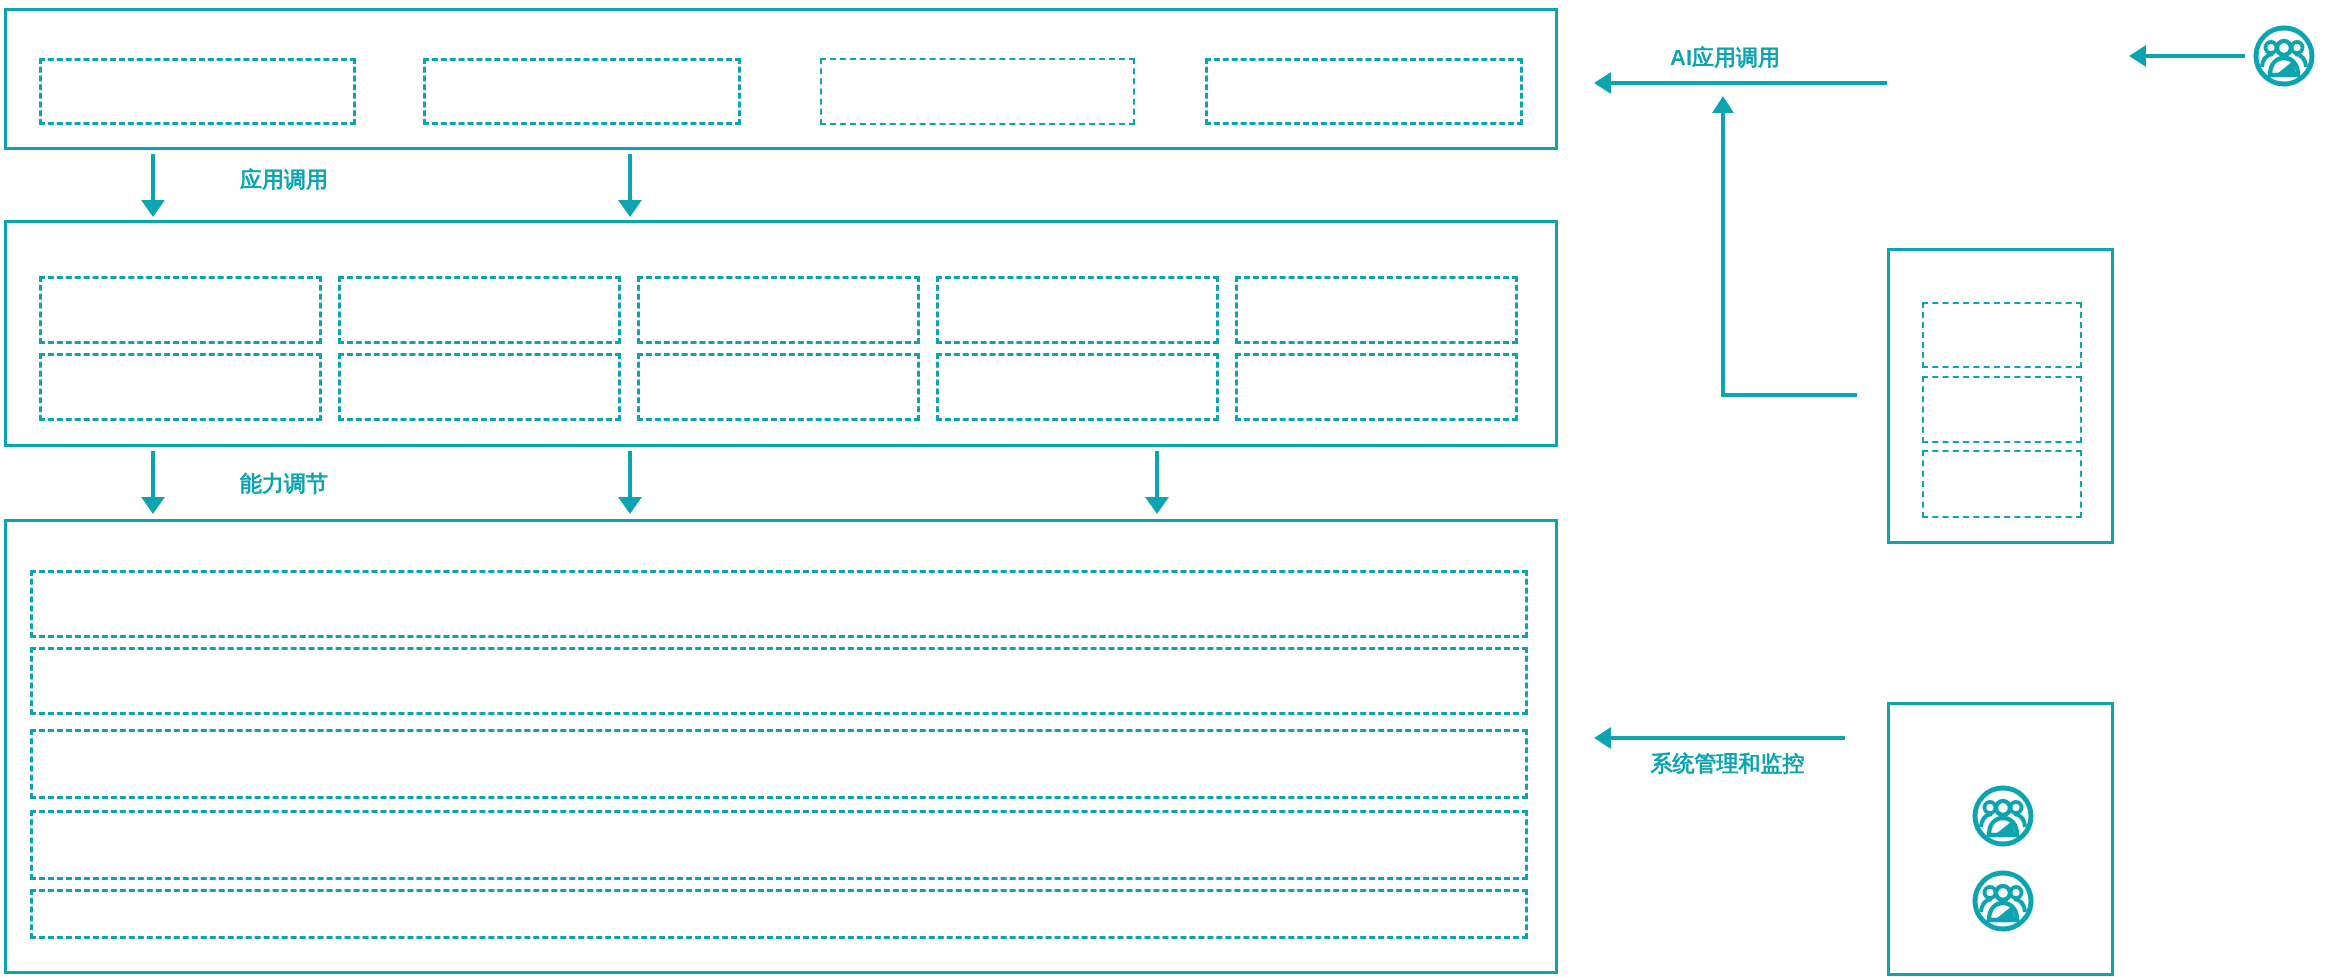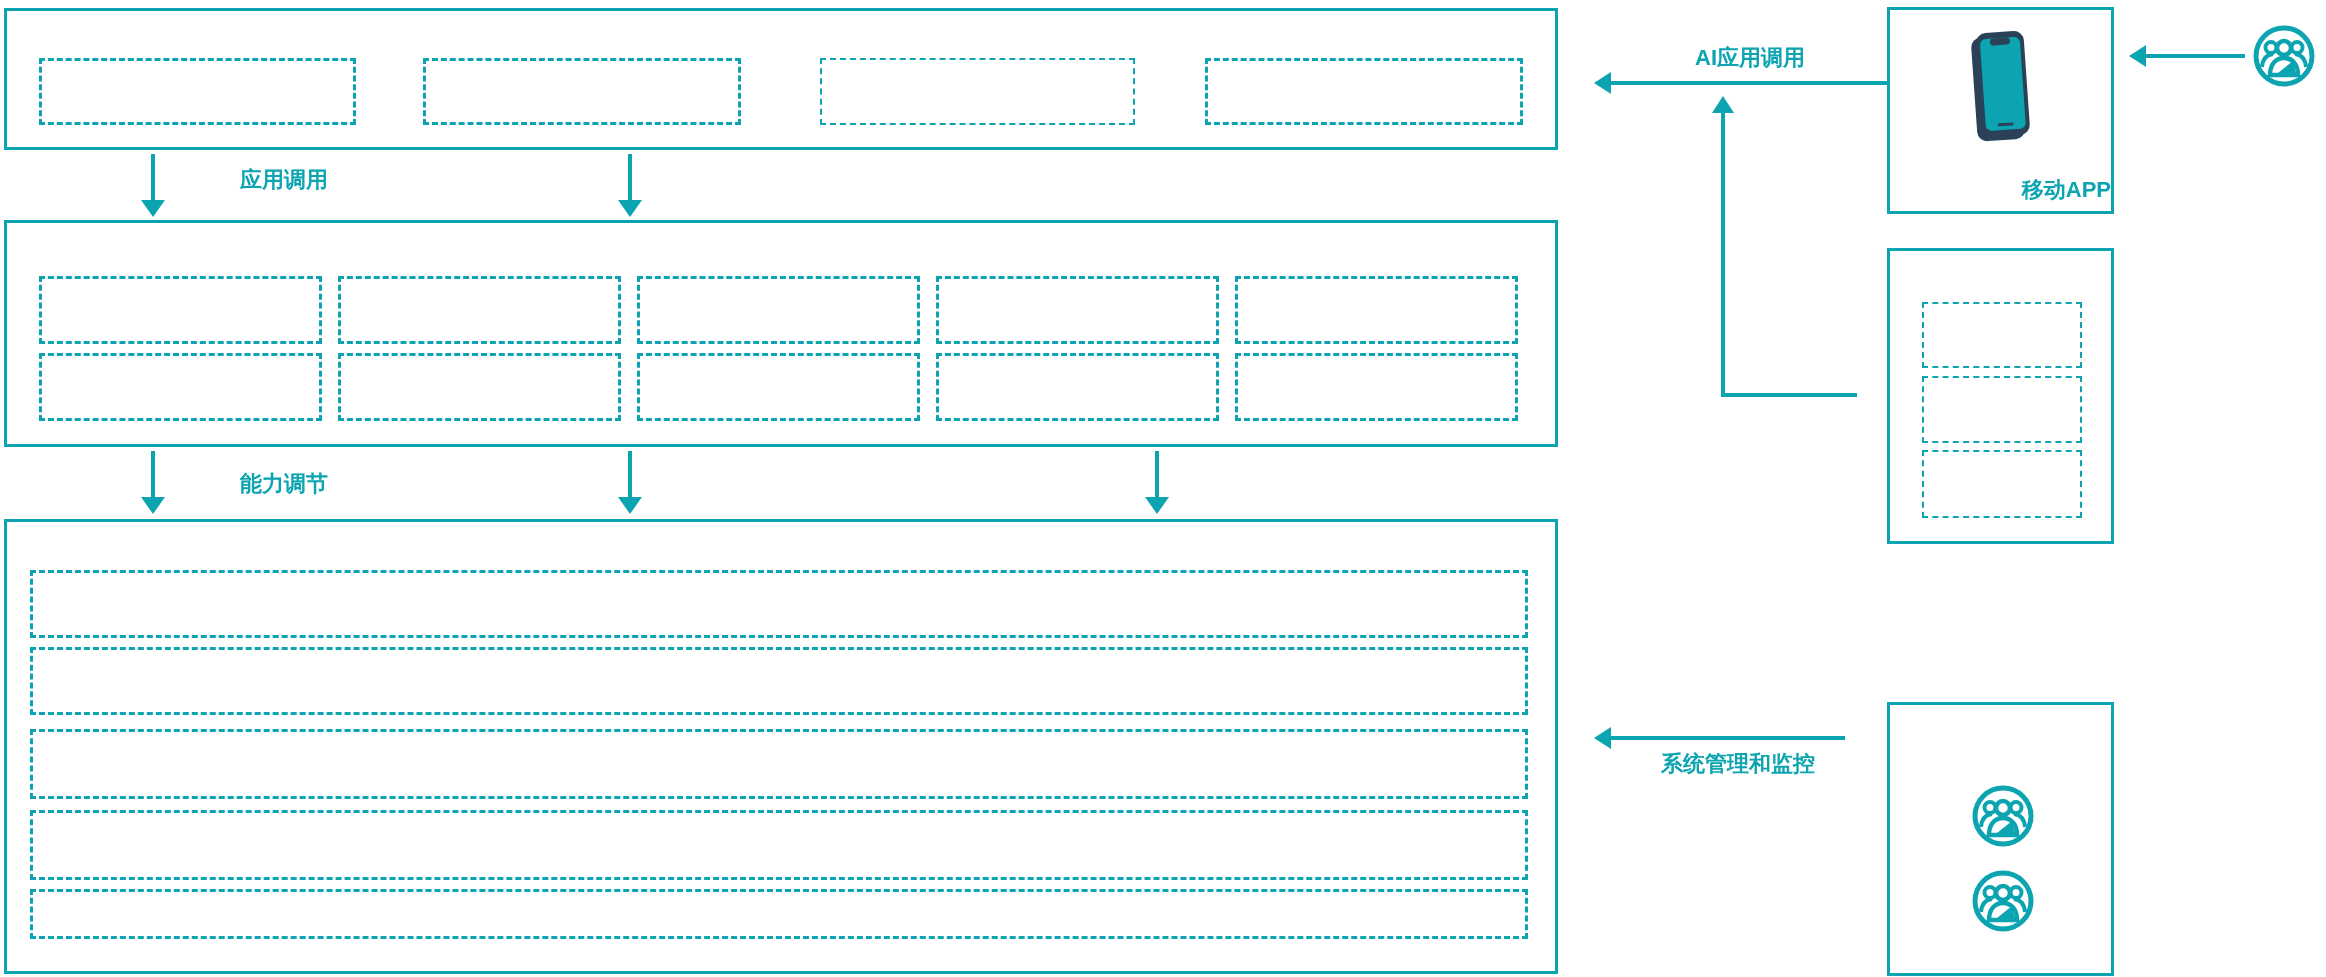--- a/index.html
+++ b/index.html
@@ -20,21 +20,21 @@
     border-top:11px solid transparent;border-bottom:11px solid transparent;
     border-right:17px solid var(--accent);}
   .arrow-up{position:absolute;width:0;height:0;
     border-left:11px solid transparent;border-right:11px solid transparent;
     border-bottom:17px solid var(--accent);}
   .arrow-down-head{position:absolute;width:0;height:0;
     border-left:12px solid transparent;border-right:12px solid transparent;
     border-top:17px solid var(--accent);}
   .lbl{position:absolute;color:var(--accent);font-weight:bold;font-size:22px;
     line-height:24px;white-space:nowrap;}
-  .lbl-center{text-align:right;}
+  .lbl-center{text-align:center;}
   .icon{position:absolute;}
 </style>
 </head>
 <body>
 
 <div id="canvas">
 
   <div class="box" style="left:4px;top:8px;width:1554px;height:142px;">
     <div class="ph" style="left:32px;top:47px;width:317px;height:67px;"></div>
     <div class="ph" style="left:416px;top:47px;width:318px;height:67px;"></div>
@@ -92,32 +92,20 @@
     <div class="hline" style="left:1610px;top:81px;width:277px;"></div>
     <div class="arrow-left" style="left:1594px;top:72px;"></div>
   </div>
 
   <div>
     <div class="arrow-up" style="left:1712px;top:96px;"></div>
     <div class="vline" style="left:1721px;top:112px;height:285px;"></div>
     <div class="hline" style="left:1721px;top:393px;width:136px;"></div>
   </div>
 
-  <div class="box" style="left:1887px;top:7px;width:227px;height:207px;">
-    <svg class="icon" style="left:80px;top:20px;" width="64" height="112" viewBox="0 0 64 112">
-      <g transform="rotate(-4 32 56)">
-        <rect x="4" y="6" width="48" height="104" rx="10" fill="var(--navy)"></rect>
-        <rect x="9" y="2" width="48" height="104" rx="10" fill="var(--navy)"></rect>
-        <rect x="13" y="8" width="40" height="92" rx="6" fill="var(--accent)"></rect>
-        <rect x="23" y="8" width="20" height="7" rx="3.5" fill="var(--navy)"></rect>
-        <rect x="25" y="93" width="16" height="3" rx="1.5" fill="var(--navy)"></rect>
-      </g>
-    </svg>
-    <div class="lbl lbl-center" style="left:0;top:168px;width:100%;">移动APP</div>
-  </div>
 
   <svg class="icon" style="left:2251px;top:23px;" width="66" height="66" viewBox="0 0 66 66">
     <circle cx="33" cy="33" r="28" fill="none" stroke="var(--accent)" stroke-width="5"></circle>
     <circle cx="20" cy="24.5" r="5.5" fill="none" stroke="var(--accent)" stroke-width="4"></circle>
     <circle cx="46" cy="24.5" r="5.5" fill="none" stroke="var(--accent)" stroke-width="4"></circle>
     <path d="M11,44 Q12,32 22,31" fill="none" stroke="var(--accent)" stroke-width="4"></path>
     <path d="M55,44 Q54,32 44,31" fill="none" stroke="var(--accent)" stroke-width="4"></path>
     <path d="M19,52 C19,41 25,35 33,35 C41,35 47,41 47,52 Z" fill="#fff" stroke="var(--accent)" stroke-width="4.5"></path>
     <circle cx="33" cy="25" r="7" fill="#fff" stroke="var(--accent)" stroke-width="4.5"></circle>
     <path d="M27,50 L45,50 L42,38 Z" fill="var(--accent)"></path>

